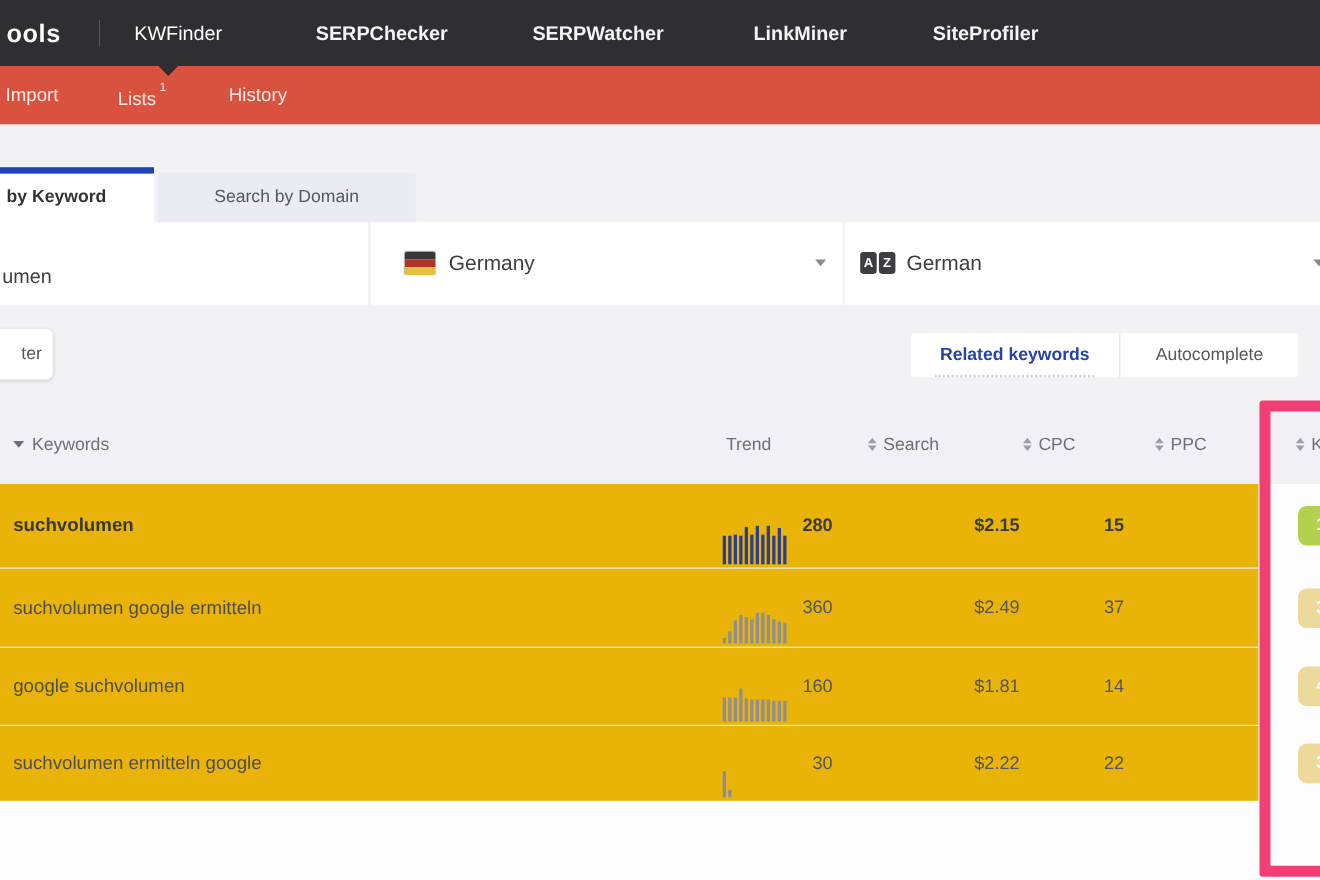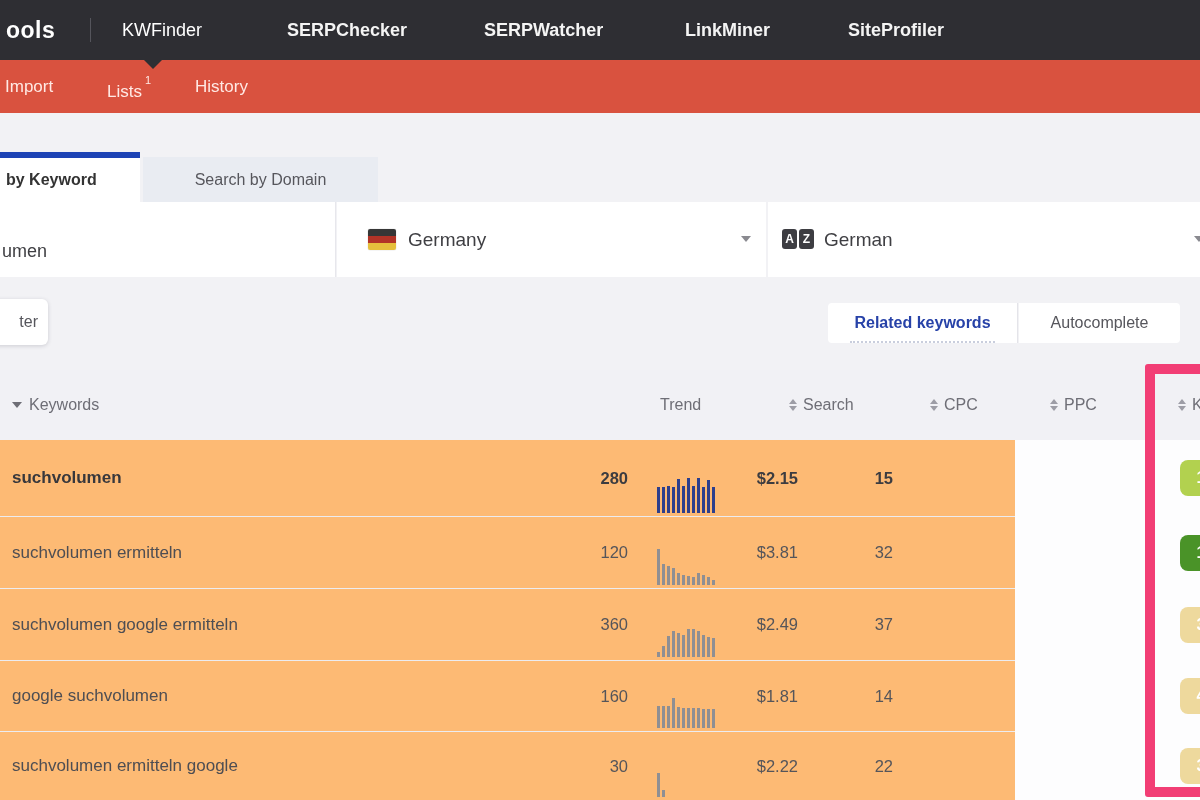--- a/index.html
+++ b/index.html
@@ -61,21 +61,21 @@
   .table-card { position:absolute; left:0; top:370px; width:1200px; height:430px; background:#fdfdfe; }
   .thead { position:absolute; left:0; top:0; width:1200px; height:70px; background:#f1f1f5; }
   .th { position:absolute; top:0; height:70px; line-height:70px; font-size:16px; color:#6e6e76; white-space:nowrap; }
   .th .dcaret { display:inline-block; width:0; height:0; border-left:5px solid transparent;
     border-right:5px solid transparent; border-top:6px solid #6e6e76; margin-right:7px; position:relative; top:-2px; }
   .sort { display:inline-flex; flex-direction:column; gap:2px; margin-right:6px; vertical-align:middle; position:relative; top:-1px; }
   .sort i { display:block; width:0; height:0; border-left:4px solid transparent; border-right:4px solid transparent; }
   .sort .up { border-bottom:5px solid #9d9da6; }
   .sort .down { border-top:5px solid #9d9da6; }
   #table-rows { position:absolute; left:0; top:70px; width:1200px; }
-  .trow { position:relative; width:1015px; background:#fdba74; border-top:1px solid #ececf0; }
+  .trow { position:relative; width:1144px; background:#eab308; border-top:1px solid #ececf0; }
   .trow:first-child { border-top:none; }
   .trow .kw { position:absolute; left:12px; top:0; height:100%; display:flex; align-items:center;
     font-size:17px; color:#4e4e53; white-space:nowrap; }
   .trow.boldrow .kw { font-weight:700; color:#38383c; }
   .trend-chart { position:absolute; left:657px; bottom:3px; width:64px; height:38px;
     display:flex; align-items:flex-end; gap:2px; }
   .trend-chart b { display:block; width:3px; }
   .val { position:absolute; top:0; height:100%; display:flex; align-items:center; justify-content:flex-end;
     font-size:16.5px; color:#55555a; width:110px; }
   .trow.boldrow .val { font-weight:700; color:#3c3c40; }
@@ -99,21 +99,21 @@
   <div class="nav-item" style="left:287px">SERPChecker</div>
   <div class="nav-item" style="left:484px">SERPWatcher</div>
   <div class="nav-item" style="left:685px">LinkMiner</div>
   <div class="nav-item" style="left:848px">SiteProfiler</div>
 </div>
 
 <div class="rednav">
   <div class="notch"></div>
   <div class="sub-item" style="left:5px">Import</div>
   <div class="sub-item" style="left:107px"><span>Lists</span><sup>1</sup></div>
-  <div class="sub-item" style="left:195px">History</div>
+  <div class="sub-item" style="left:208px">History</div>
 </div>
 
 <div class="tab-keyword-bar"></div>
 <div class="tab-keyword">by Keyword</div>
 <div class="tab-domain">Search by Domain</div>
 
 <div class="card query">
   <div class="qtext">umen</div>
 </div>
 <div class="card location">
@@ -175,41 +175,20 @@
           <b style="height: 26px; background: rgb(45, 63, 140);"></b>
           <b style="height: 33px; background: rgb(45, 63, 140);"></b>
           <b style="height: 26px; background: rgb(45, 63, 140);"></b>
         </div>
         <span class="val search">280</span>
         <span class="val cpc">$2.15</span>
         <span class="val ppc">15</span>
         <span class="kd-badge" style="background: rgb(178, 209, 79);">1</span>
       </div>
       <div class="trow" style="height: 72px;">
-        <span class="kw">suchvolumen ermitteln</span>
-        <div class="trend-chart">
-          <b style="height: 36px; background: rgb(143, 143, 147);"></b>
-          <b style="height: 21px; background: rgb(143, 143, 147);"></b>
-          <b style="height: 19px; background: rgb(143, 143, 147);"></b>
-          <b style="height: 17px; background: rgb(143, 143, 147);"></b>
-          <b style="height: 12px; background: rgb(143, 143, 147);"></b>
-          <b style="height: 10px; background: rgb(143, 143, 147);"></b>
-          <b style="height: 9px; background: rgb(143, 143, 147);"></b>
-          <b style="height: 8px; background: rgb(143, 143, 147);"></b>
-          <b style="height: 12px; background: rgb(143, 143, 147);"></b>
-          <b style="height: 10px; background: rgb(143, 143, 147);"></b>
-          <b style="height: 8px; background: rgb(143, 143, 147);"></b>
-          <b style="height: 5px; background: rgb(143, 143, 147);"></b>
-        </div>
-        <span class="val search">120</span>
-        <span class="val cpc">$3.81</span>
-        <span class="val ppc">32</span>
-        <span class="kd-badge" style="background: rgb(74, 147, 40);">1</span>
-      </div>
-      <div class="trow" style="height: 72px;">
         <span class="kw">suchvolumen google ermitteln</span>
         <div class="trend-chart">
           <b style="height: 5px; background: rgb(143, 143, 147);"></b>
           <b style="height: 11px; background: rgb(143, 143, 147);"></b>
           <b style="height: 21px; background: rgb(143, 143, 147);"></b>
           <b style="height: 26px; background: rgb(143, 143, 147);"></b>
           <b style="height: 24px; background: rgb(143, 143, 147);"></b>
           <b style="height: 22px; background: rgb(143, 143, 147);"></b>
           <b style="height: 28px; background: rgb(143, 143, 147);"></b>
           <b style="height: 28px; background: rgb(143, 143, 147);"></b>

